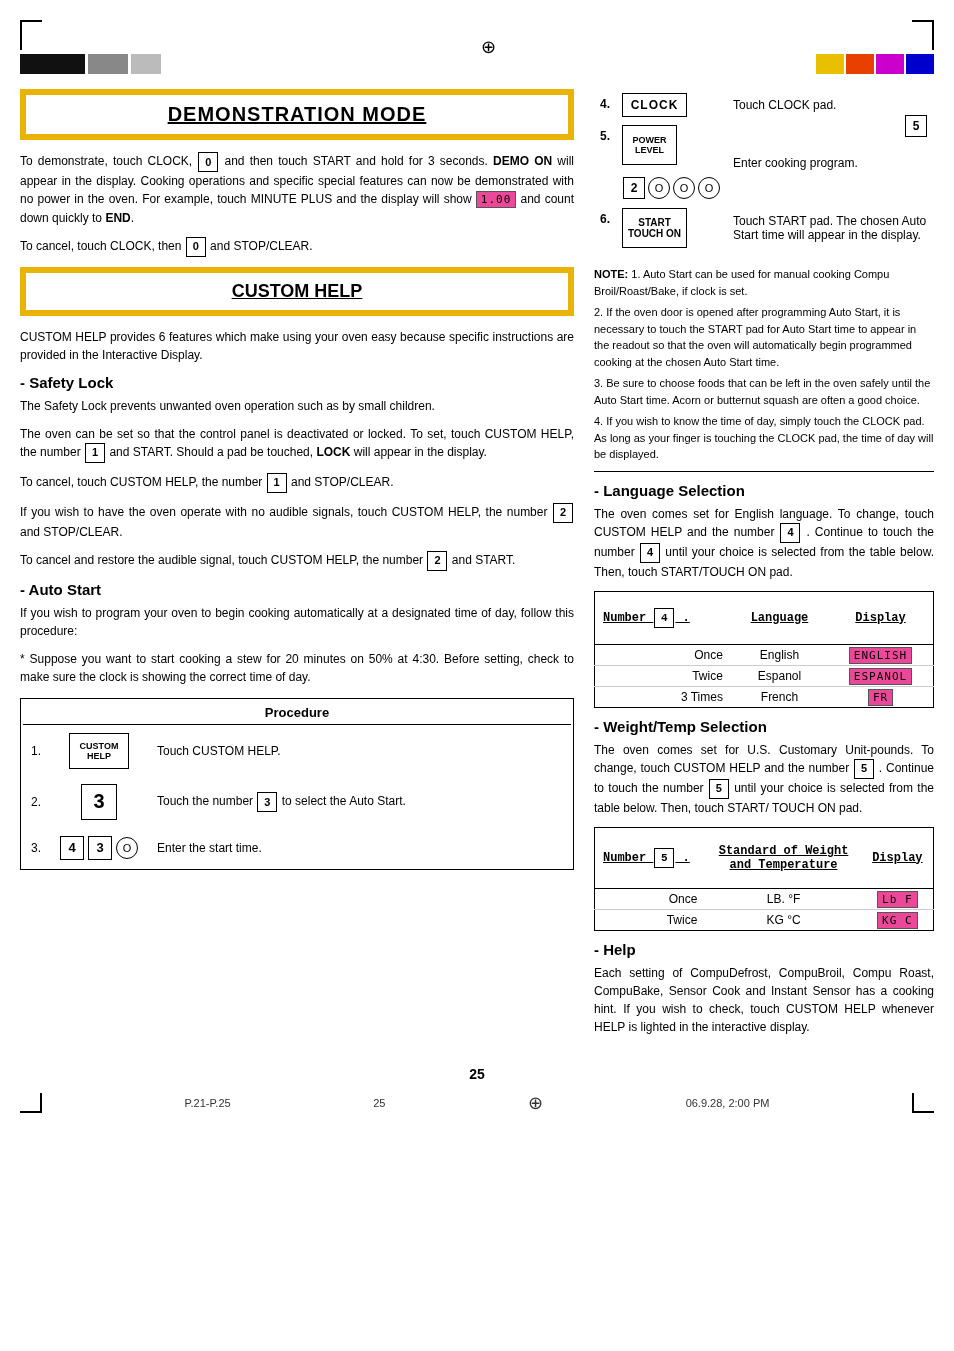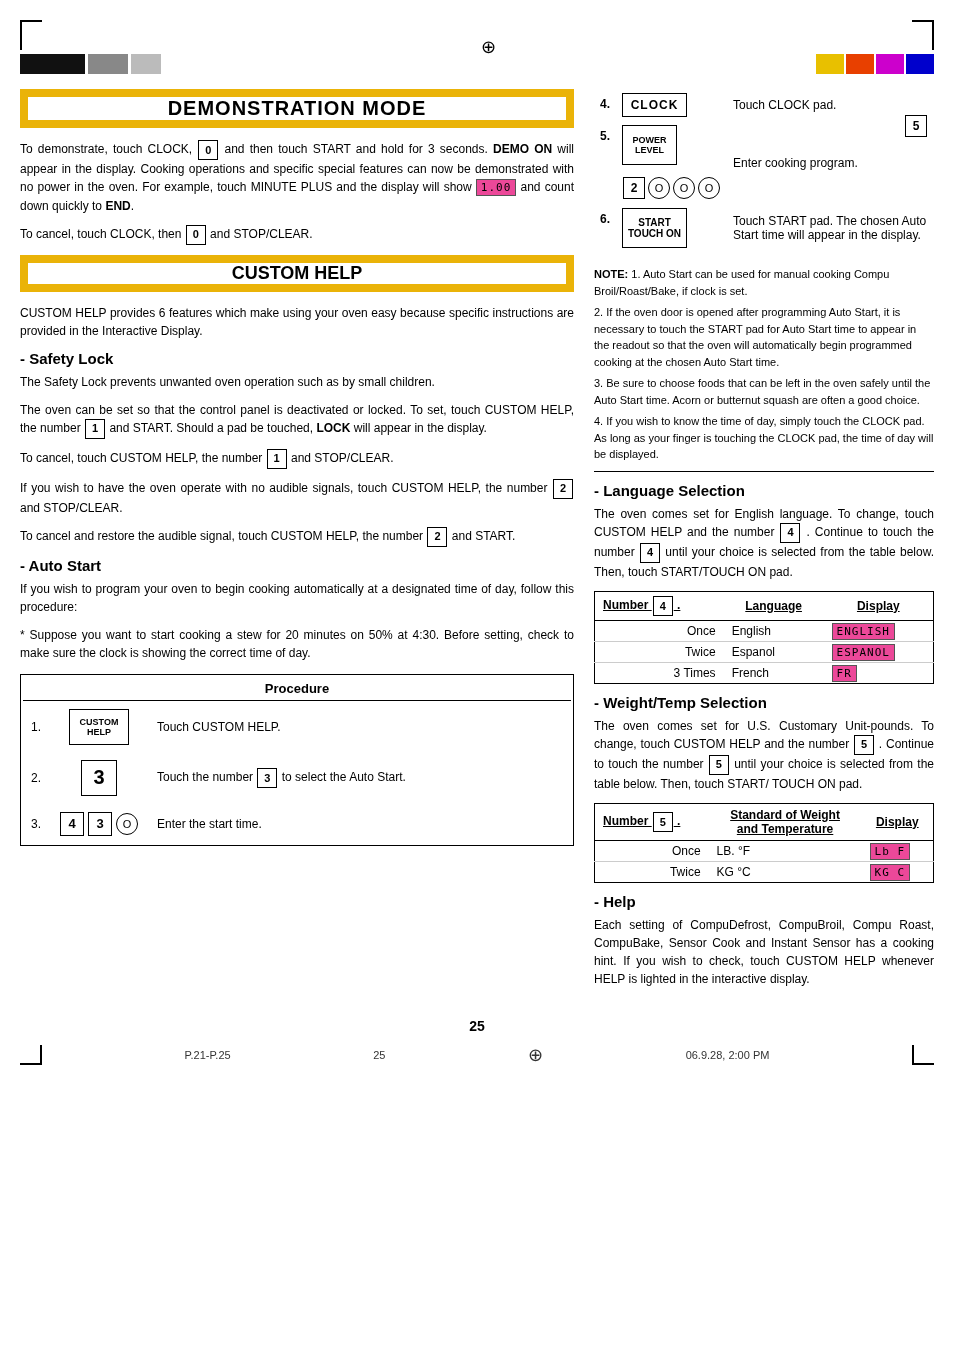--- a/index.html
+++ b/index.html
@@ -32,24 +32,25 @@
       min-width: 0;
     }
 
     .right-column {
       width: 340px;
       flex-shrink: 0;
     }
 
     
     .section-box {
-      border: 8px solid #eab308;
-      padding: 0 14px;
+      border: 6px solid #eab308;
+      padding: 8px 14px;
       margin-bottom: 12px;
       text-align: center;
+      text-decoration: underline;
     }
 
     .section-title {
       font-size: 20px;
       font-weight: bold;
       letter-spacing: 1px;
     }
 
     .section-subtitle {
       font-size: 18px;
@@ -204,31 +205,33 @@
     .data-table {
       border: 1px solid #000;
       width: 100%;
       border-collapse: collapse;
       margin-bottom: 10px;
       font-size: 12px;
     }
 
     .data-table th {
       border-bottom: 1px solid #000;
-      padding: 4px 8px;
+      padding: 16px 8px;
       font-weight: bold;
       text-align: center;
+      font-family: Liberation Mono, monospace;
     }
 
     .data-table th:first-child {
       text-align: left;
     }
 
     .data-table td {
       padding: 3px 8px;
+      text-align: center;
       border-bottom: 1px solid #ccc;
     }
 
     .data-table td:first-child {
       text-align: right;
       margin-top: 30px;
     }
 
     .data-table tr:last-child td {
       border-bottom: none;

